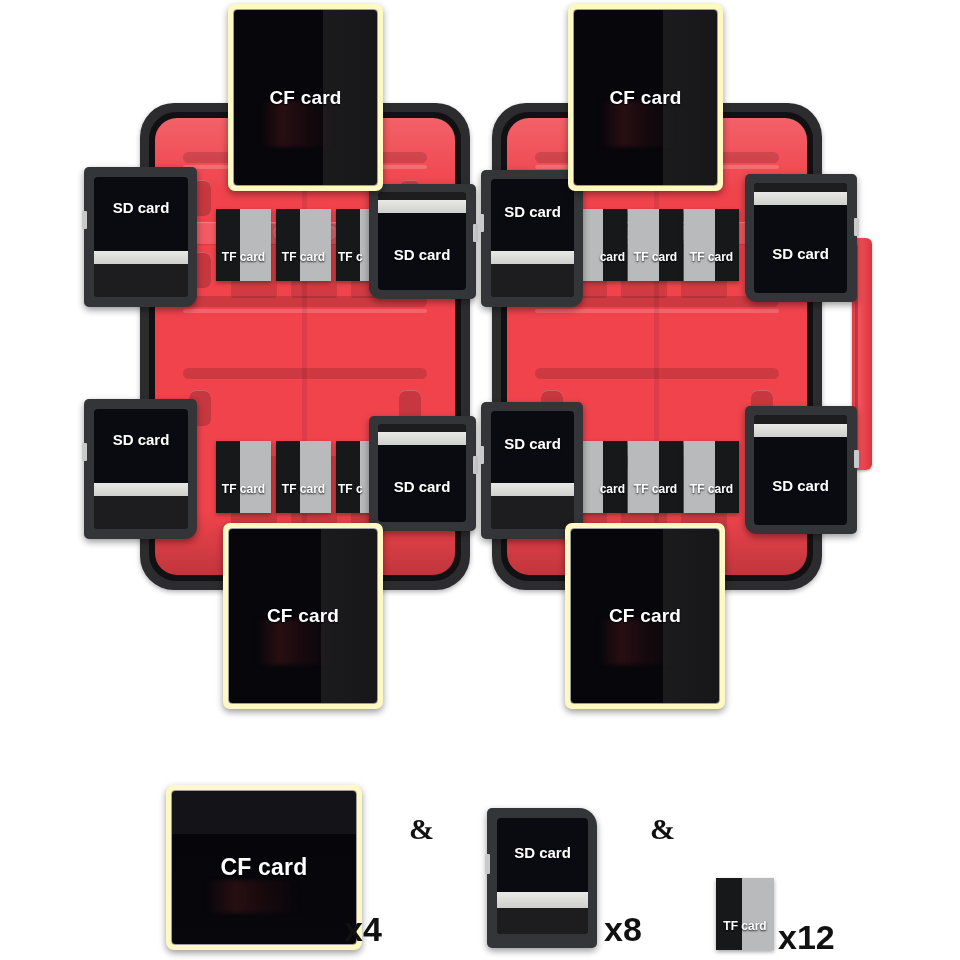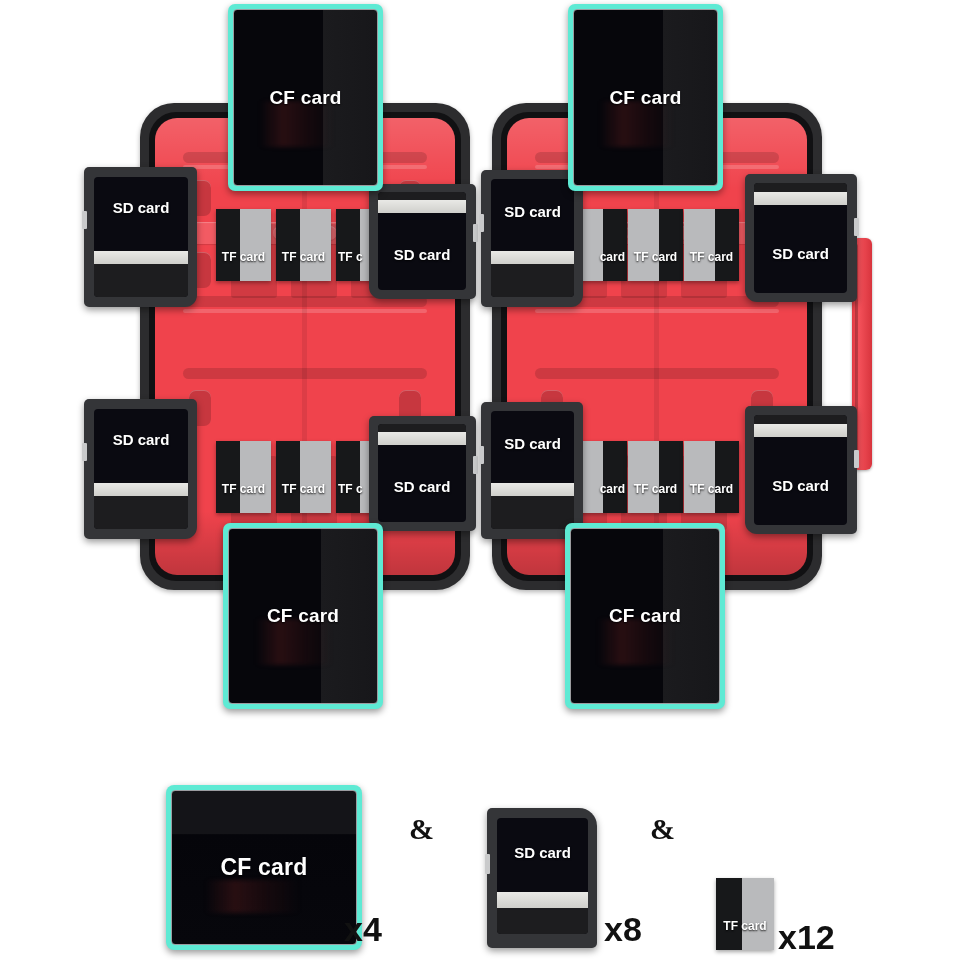--- a/index.html
+++ b/index.html
@@ -61,21 +61,21 @@
     box-shadow:0 1px 3px rgba(0,0,0,.35);
   }
   .latch::after{
     content:"";position:absolute;left:3px;top:6px;width:3px;bottom:6px;
     background:rgba(0,0,0,.22);border-radius:3px;
   }
 
   
   .cf{
     position:absolute;
-    background:#5eead4;
+    background:#fef9c3;
     border-radius:7px;
     padding:5px;
     box-sizing:border-box;
     box-shadow:0 3px 7px rgba(0,0,0,.40);
   }
   .cf-face{
     position:relative;width:100%;height:100%;
     border-radius:4px;
     background:linear-gradient(90deg,#06060b 0%,#06060b 62%,#1b1b1e 62.5%,#17171a 100%);
     border:1px solid #9b9ca0;

